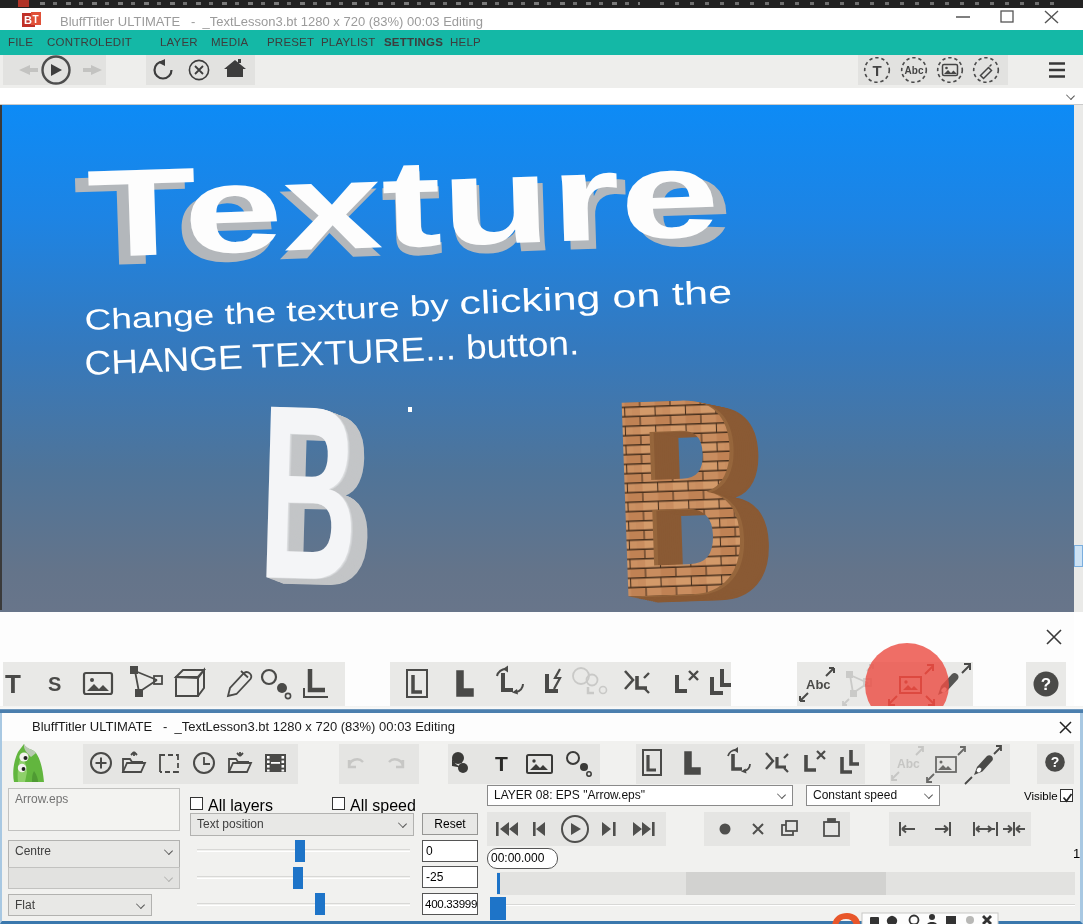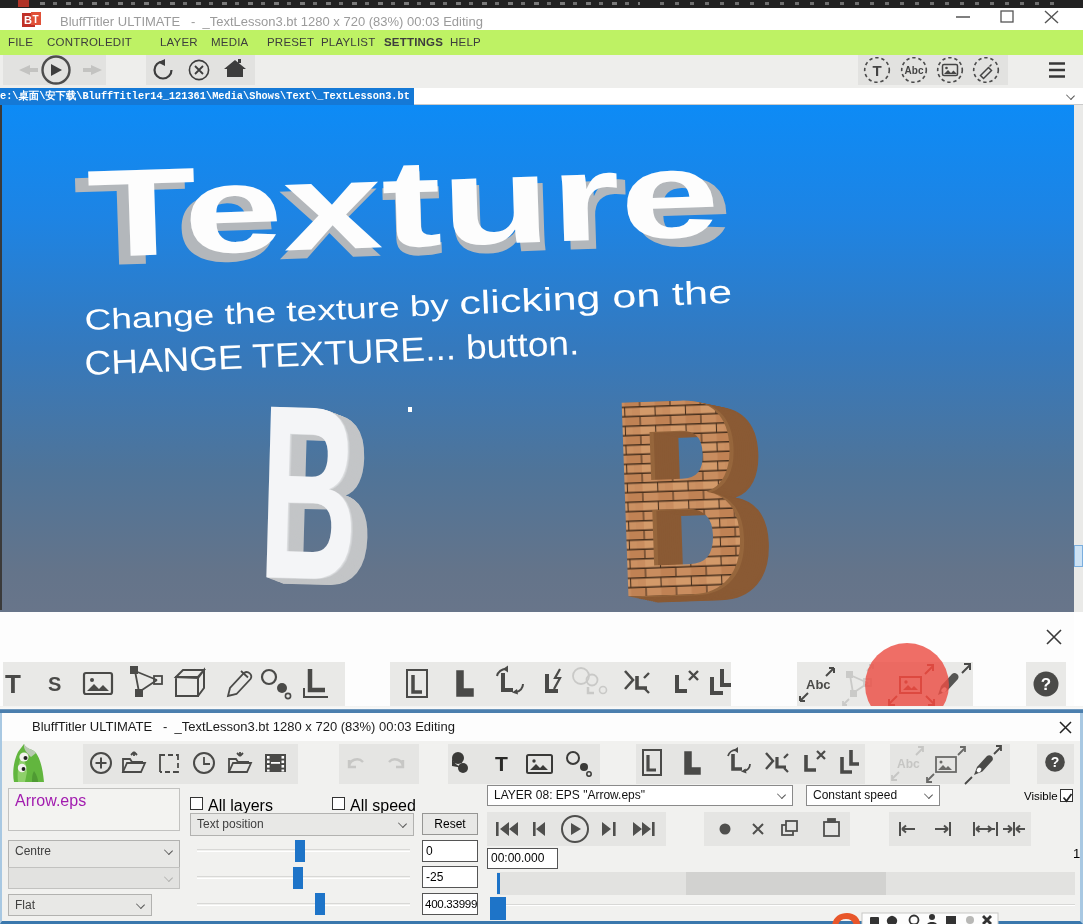--- a/index.html
+++ b/index.html
@@ -3,21 +3,21 @@
 <meta charset="utf-8">
 <style>
 * { margin:0; padding:0; box-sizing:border-box; }
 html,body { width:1083px; height:924px; overflow:hidden; background:#fff;
   font-family:"Liberation Sans", sans-serif; }
 #page { position:relative; width:1083px; height:924px; }
 .abs { position:absolute; }
 #topstrip { left:0; top:0; width:1083px; height:8px; background:#222; }
 #titlebar { left:0; top:8px; width:1083px; height:22px; background:#fff; }
 #title { left:60px; top:6px; font-size:13px; color:#9b9b9b; }
-#menubar { left:0; top:30px; width:1083px; height:25px; background:#bef264; }
+#menubar { left:0; top:30px; width:1083px; height:25px; background:#14b8a6; }
 .menu { position:absolute; top:6px; font-size:11.5px; letter-spacing:0.2px; color:#3d3d3d; }
 #toolbar1 { left:0; top:55px; width:1083px; height:33px; background:#eeeeec; }
 .tpanel { position:absolute; background:#e2e2e0; }
 #address { left:0; top:88px; width:1083px; height:17px; background:#fff; border-bottom:1px solid #cacaca;}
 #addrsel { left:0; top:0; width:414px; height:17px; background:#1579d6; color:#fff; font-weight:bold;
   font-family:"Liberation Mono", monospace; font-size:10.3px; line-height:16px; white-space:nowrap; overflow:hidden;}
 #canvas { left:0; top:105px; width:1074px; height:507px;
   background:linear-gradient(180deg,#0d8bf6 0%,#1d84e4 22%,#3579bd 48%,#4f7499 72%,#64748a 92%,#68758a 100%); overflow:hidden;}
 #leftstrip { left:0; top:105px; width:2px; height:505px; background:#3a3a3a; }
 #rightstrip { left:1074px; top:105px; width:9px; height:507px; background:#eaeae8; }
@@ -116,21 +116,20 @@
         <path d="M-5.5 5.5 l8 -8 3 3 -8 8 z" fill="none" stroke="#444" stroke-width="1.5"></path>
         <path d="M3.5 -3.5 l2 -2" stroke="#444" stroke-width="1.5"></path>
       </g>
 
       <g stroke="#383838" stroke-width="2.7">
         <path d="M1049 8.5 h16 M1049 15 h16 M1049 21.5 h16"></path>
       </g>
     </svg>
   </div>
   <div class="abs" id="address">
-    <div class="abs" id="addrsel">e:\桌面\安下载\BluffTitler14_121361\Media\Shows\Text\_TextLesson3.bt</div>
     <span class="abs" style="right:9px;top:4px;width:7px;height:7px;border-right:1.3px solid #555;border-bottom:1.3px solid #555;transform:rotate(45deg) scale(1,0.8);"></span>
   </div>
   <div class="abs" id="canvas">
     <svg class="abs" style="left:0;top:0;" width="1074" height="507" viewBox="0 0 1074 507">
       <defs>
         <pattern id="bk" width="46" height="19" patternUnits="userSpaceOnUse">
           <rect width="46" height="19" fill="#c98d5f"></rect>
           <rect x="0" y="0" width="23" height="9.5" fill="#d39a6a"></rect>
           <rect x="23" y="9.5" width="23" height="9.5" fill="#c08254"></rect>
           <rect x="23" y="0" width="11" height="9.5" fill="#cc9162"></rect>
@@ -405,21 +404,21 @@
           <ellipse cx="979" cy="29" rx="2.6" ry="2" fill="#fff" stroke="none" transform="rotate(-45 979 29)"></ellipse>
           <path d="M994 13 l7 -7 m-5 -1 h5 v5 M972 36 l-7 7" stroke="#4a4a48" stroke-width="1.8"></path>
         </g>
       </g>
       <circle cx="1055" cy="21" r="9.8" fill="#4a4a48"></circle>
       <text x="1055" y="26" text-anchor="middle" font-size="14" font-weight="bold" fill="#fff" font-family="Liberation Sans">?</text>
     </svg>
   </div>
   <div class="abs" id="bwform">
     <div class="abs" style="left:8px;top:788px;width:172px;height:43px;border:1px solid #c2c2c0;background:#f3f3f1;">
-      <span style="position:absolute;left:6px;top:3px;font-size:16px;color:#a21caf;">Arrow.eps</span>
+      <span style="position:absolute;left:6px;top:3px;font-size:12px;color:#737373;">Arrow.eps</span>
     </div>
     <span class="cb" style="left:190px;top:797px;"></span>
     <span class="lbl" style="left:208px;top:797px;">All layers</span>
     <span class="cb" style="left:332px;top:797px;"></span>
     <span class="lbl" style="left:350px;top:797px;">All speed</span>
     <div class="dd" style="left:190px;top:813px;width:224px;height:23px;">Text position<span class="chev"></span></div>
     <div class="abs" style="left:422px;top:813px;width:56px;height:22px;background:#e8e8e6;border:1px solid #969694;
          font-size:12px;color:#000;text-align:center;line-height:20px;">Reset</div>
     <div class="dd" style="left:8px;top:840px;width:172px;height:40px;">Centre<span class="chev"></span></div>
     <div class="dd" style="left:8px;top:867px;width:172px;height:22px;background:#e2e2e0;border-color:#c2c2c0;">
@@ -471,21 +470,21 @@
         </g>
       </g>
       <g stroke="#4f4f4d" stroke-width="2" fill="none">
         <path d="M413 10 v14 M428 17 h-13 m0 0 l4 -3.5 m-4 3.5 l4 3.5"></path>
         <path d="M448 17 h13 m0 0 l-4 -3.5 m4 3.5 l-4 3.5 M463 10 v14"></path>
         <path d="M487 10 v14 M510 10 v14 M489 17 h19 m-19 0 l3.5 -3 m-3.5 3 l3.5 3 m12 -3 l-3.5 -3 m3.5 3 l-3.5 3"></path>
         <path d="M516 17 h9 m0 0 l-4 -3.5 m4 3.5 l-4 3.5 M538 17 h-9 m0 0 l4 -3.5 m-4 3.5 l4 3.5 M527 10 v14"></path>
       </g>
     </svg>
     <span class="lbl" style="left:1046px;top:846px;font-size:13px;margin-left:27px;">1 Key</span>
-    <div class="num" style="left:487px;top:848px;width:71px;height:21px;line-height:19px;">00:00.000</div>
+    <div class="num" style="left:487px;top:848px;width:71px;height:21px;line-height:19px;border-radius:10px;">00:00.000</div>
     <div class="abs" style="left:497px;top:872px;width:578px;height:23px;background:#e2e2e0;"></div>
     <div class="abs" style="left:686px;top:872px;width:200px;height:23px;background:#d2d2d0;"></div>
     <div class="abs" style="left:497px;top:873px;width:3px;height:21px;background:#1e74c8;"></div>
     <div class="abs" style="left:500px;top:904px;width:575px;height:2px;background:#d8d8d6;border-bottom:1px solid #fff;"></div>
     <div class="abs" style="left:490px;top:897px;width:16px;height:23px;background:#1e74c8;"></div>
   </div>
   <div class="abs" id="taskbar" style="left:620px;top:911px;width:463px;height:13px;overflow:hidden;">
     <svg width="463" height="16" viewBox="0 0 463 16">
       <path d="M212 16 c0 -9 7 -14 15 -14 c8 0 13 5 13 11 l-6 3 c0 -5 -3 -8 -8 -8 c-5 0 -8 3 -8 8 z" fill="#e8562a"></path>
       <rect x="242" y="2" width="136" height="14" fill="#fdfdfd" stroke="#c8c8c6"></rect>

